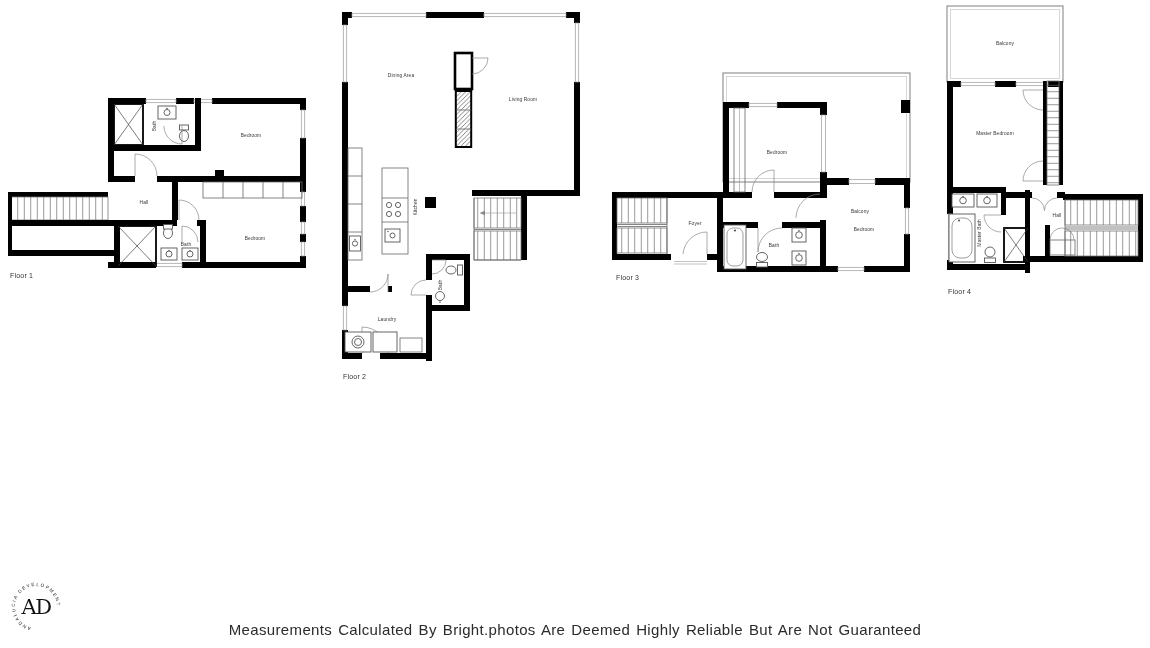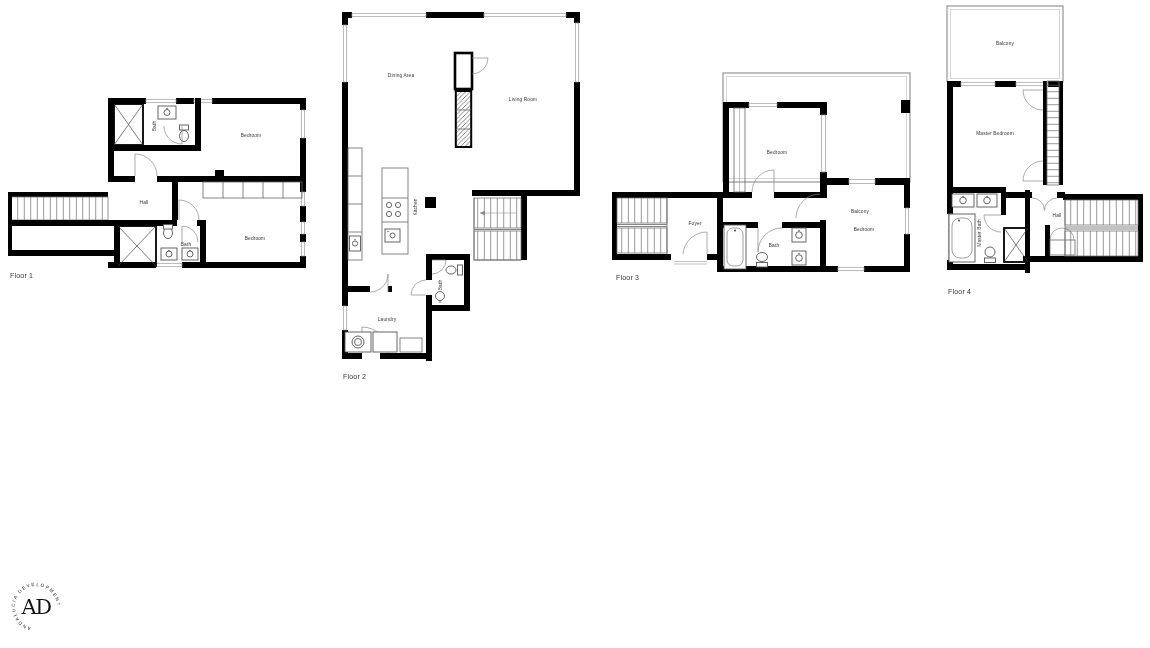--- a/index.html
+++ b/index.html
@@ -375,14 +375,15 @@
   <svg class="plan" style="left:9px;top:578px" width="56" height="60" viewBox="0 0 56 60" xmlns:xlink="http://www.w3.org/1999/xlink">
     <defs>
       <path id="lc" d="M 27,50 A 21,21 0 1 1 27.02,50" fill="none"></path>
     </defs>
     <text class="ring">
       <textPath href="#lc" xlink:href="#lc" startOffset="5">ANDALUCIA DEVELOPMENT</textPath>
     </text>
     <text class="mono" x="27" y="36">AD</text>
   </svg>
 
+  <div class="disclaimer">Measurements Calculated By Bright.photos Are Deemed Highly Reliable But Are Not Guaranteed</div>
 
 </div>
 
 </body></html>

